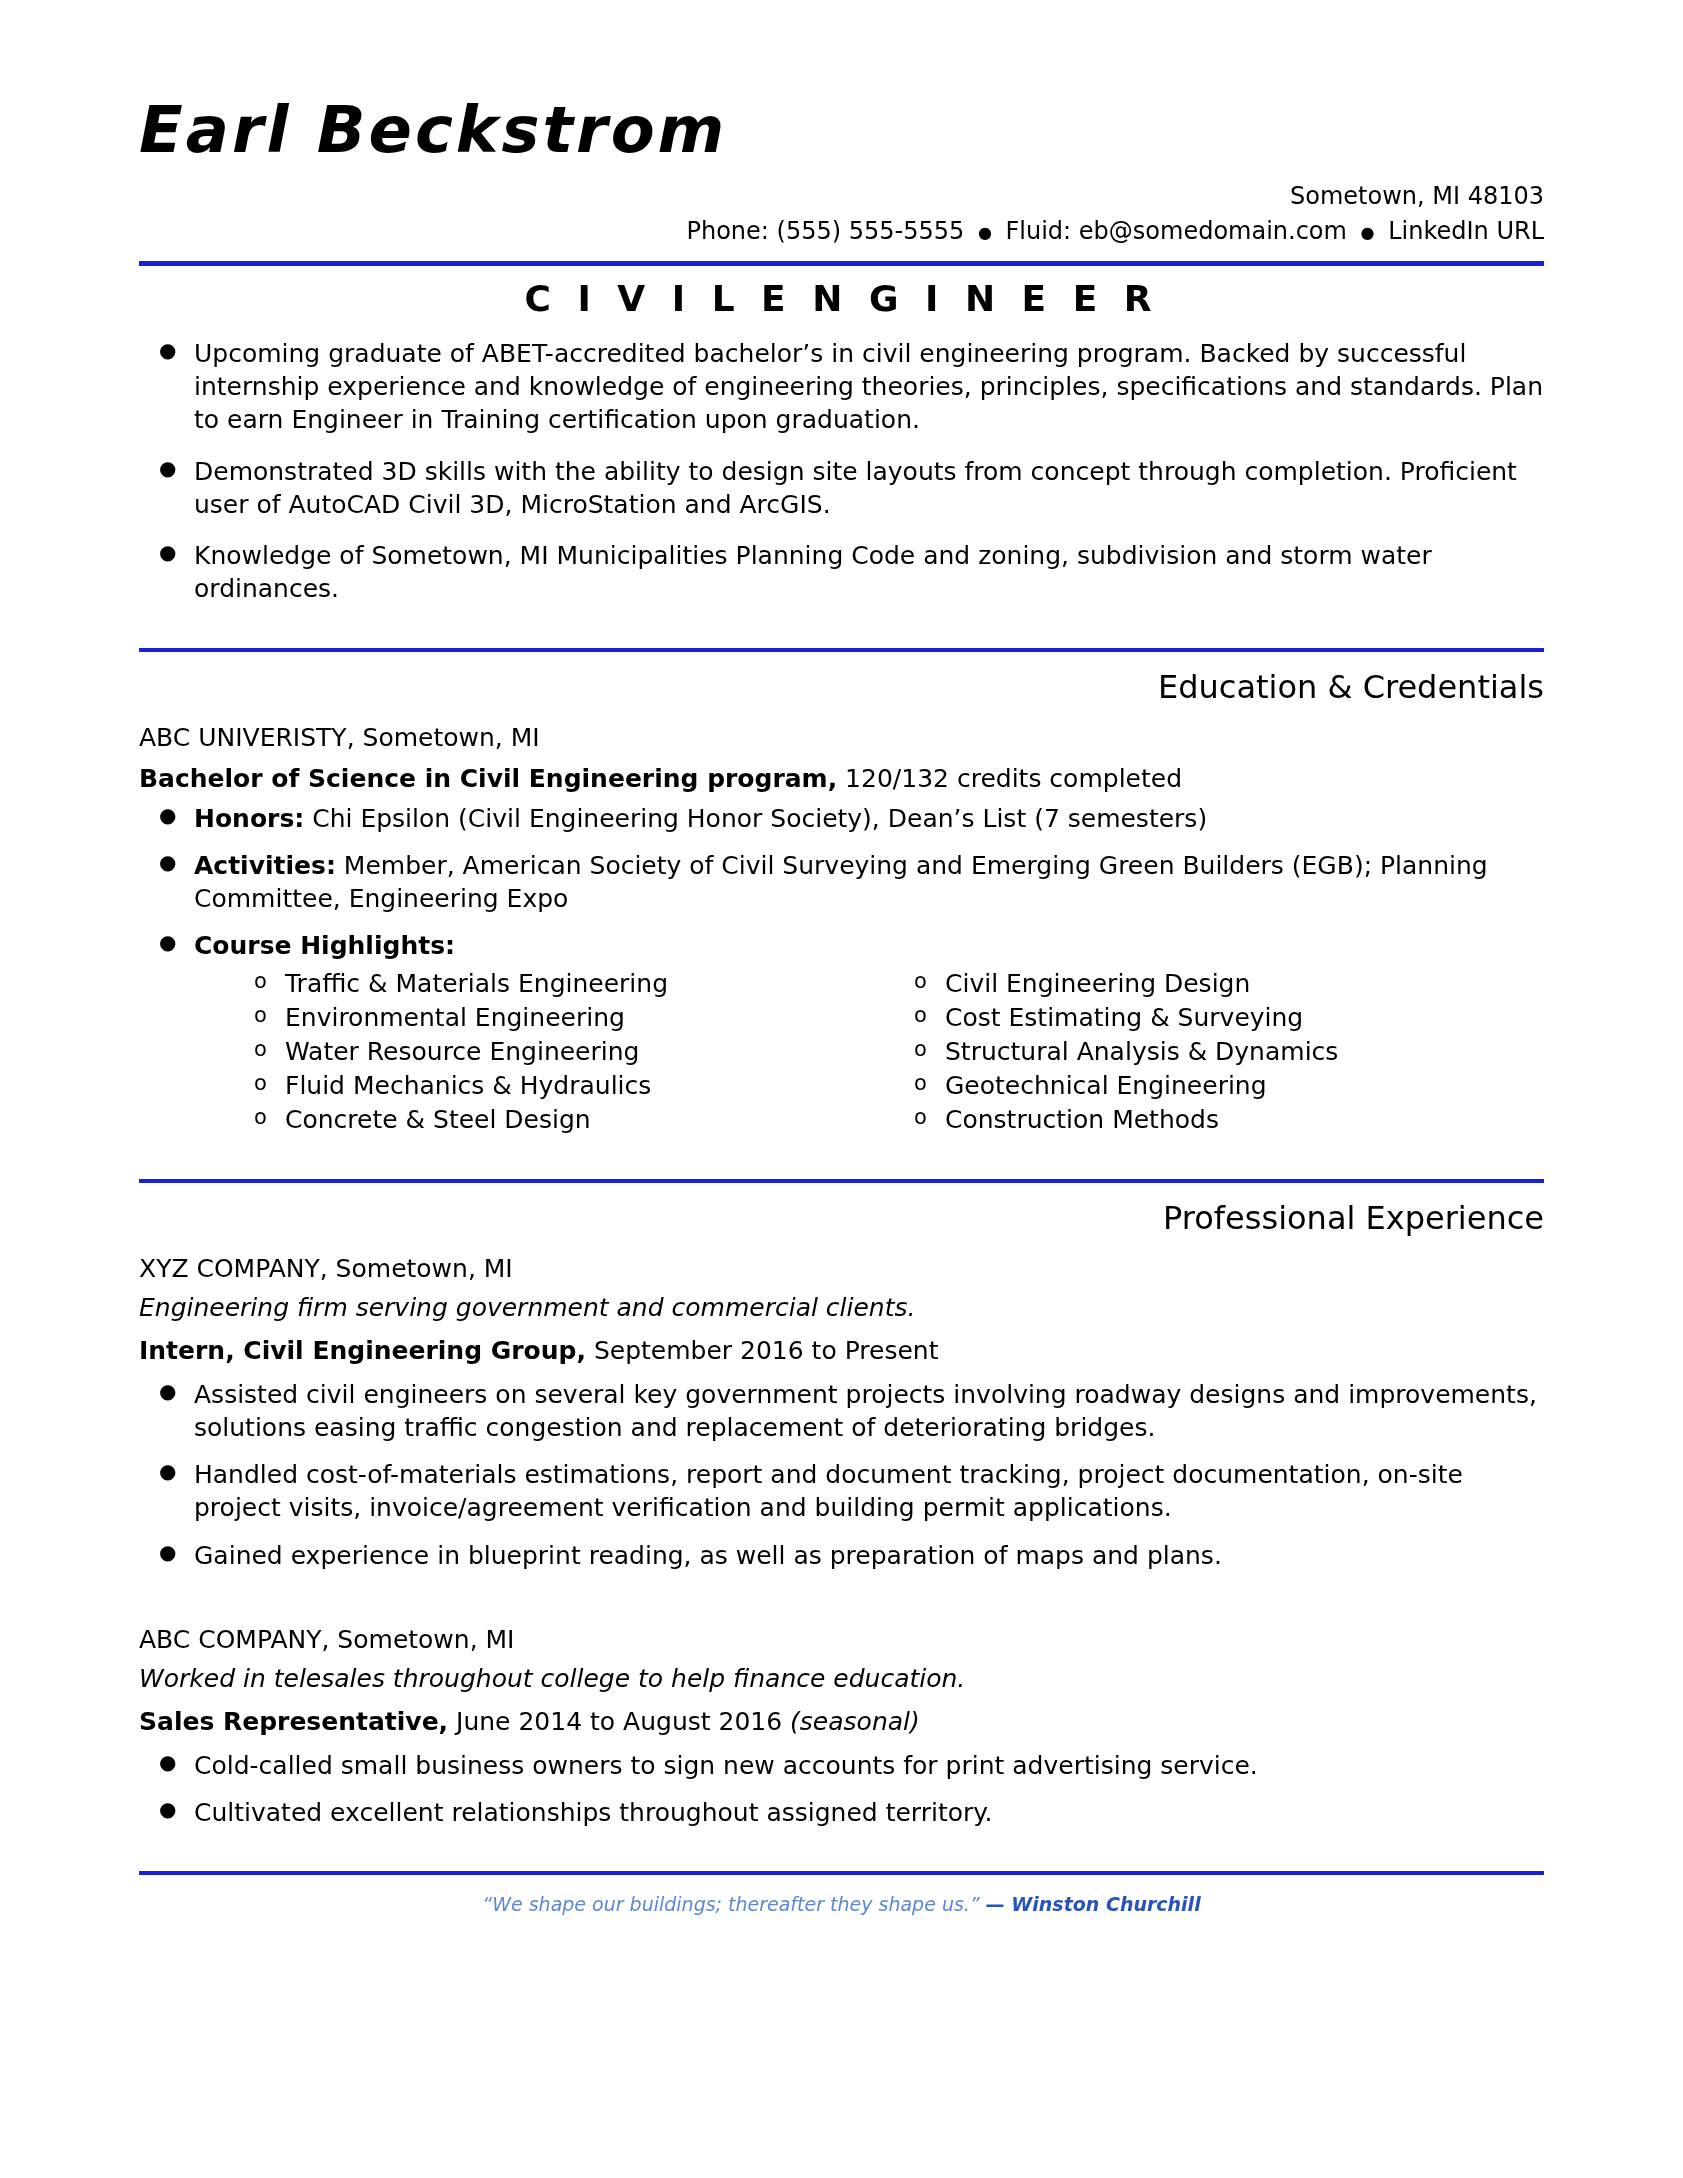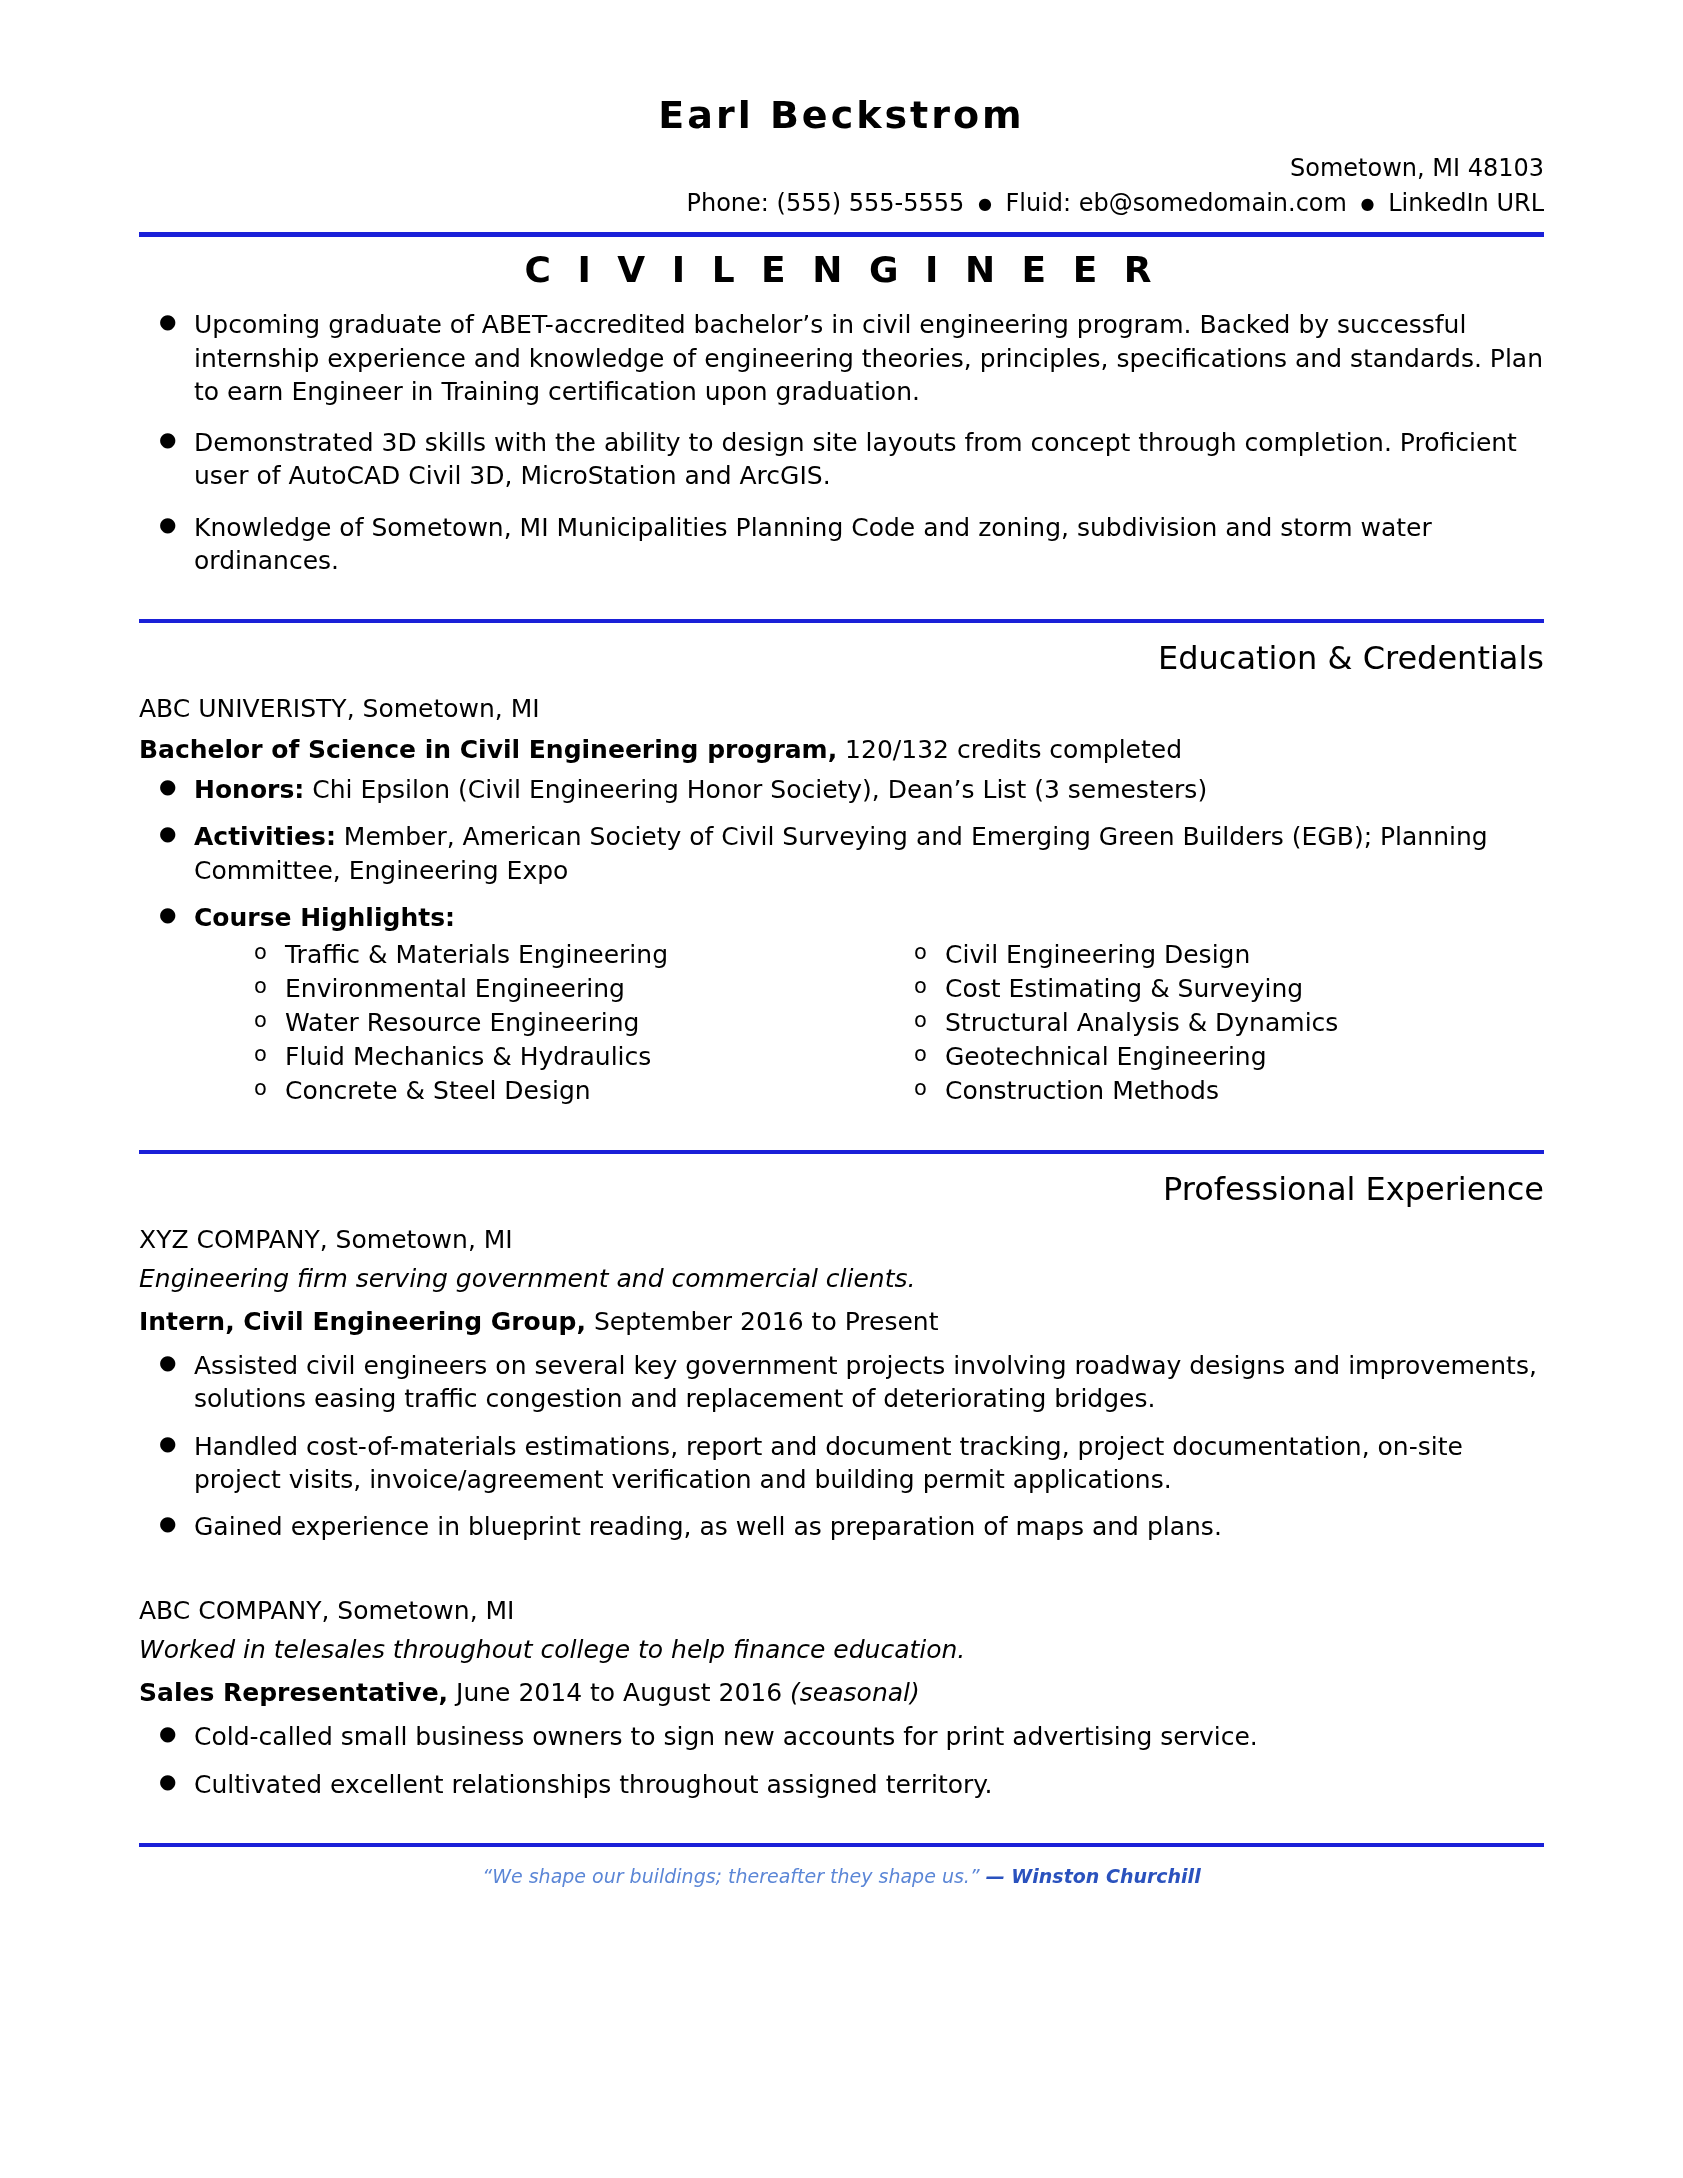--- a/index.html
+++ b/index.html
@@ -16,26 +16,27 @@
   .page {
     width: 1683px;
     min-height: 2178px;
     box-sizing: border-box;
     padding: 95px 139px 40px 139px;
     background: #ffffff;
   }
 
   
   .name {
-    text-align: center;
-    font-size: 38px;
+    text-align: left;
+    font-size: 64px;
     font-weight: bold;
     letter-spacing: 3px;
     line-height: 1.1;
     margin: 0 0 14px 0;
+    font-style: italic;
   }
   .contact-line {
     text-align: right;
     font-size: 24px;
     line-height: 1.45;
   }
   .contact-sep {
     font-size: 16px;
     vertical-align: middle;
     padding: 0 6px;
@@ -185,21 +186,21 @@
 
   <div class="section-title">Education &amp; Credentials</div>
 
   <div class="plain-line">ABC UNIVERISTY, Sometown, MI</div>
   <div class="plain-line">
     <span class="bold">Bachelor of Science in Civil Engineering program,</span><span> 120/132 credits completed</span>
   </div>
 
   <ul class="bullets tight">
     <li>
-      <span class="bold">Honors:</span><span> Chi Epsilon (Civil Engineering Honor Society), Dean’s List (3 semesters)</span>
+      <span class="bold">Honors:</span><span> Chi Epsilon (Civil Engineering Honor Society), Dean’s List (7 semesters)</span>
     </li>
     <li>
       <span class="bold">Activities:</span><span> Member, American Society of Civil Surveying and Emerging Green Builders (EGB); Planning Committee, Engineering Expo</span>
     </li>
     <li>
       <span class="bold">Course Highlights:</span>
       <div class="course-cols">
         <div class="course-col">
           <ul class="subbullets">
             <li>Traffic &amp; Materials Engineering</li>

